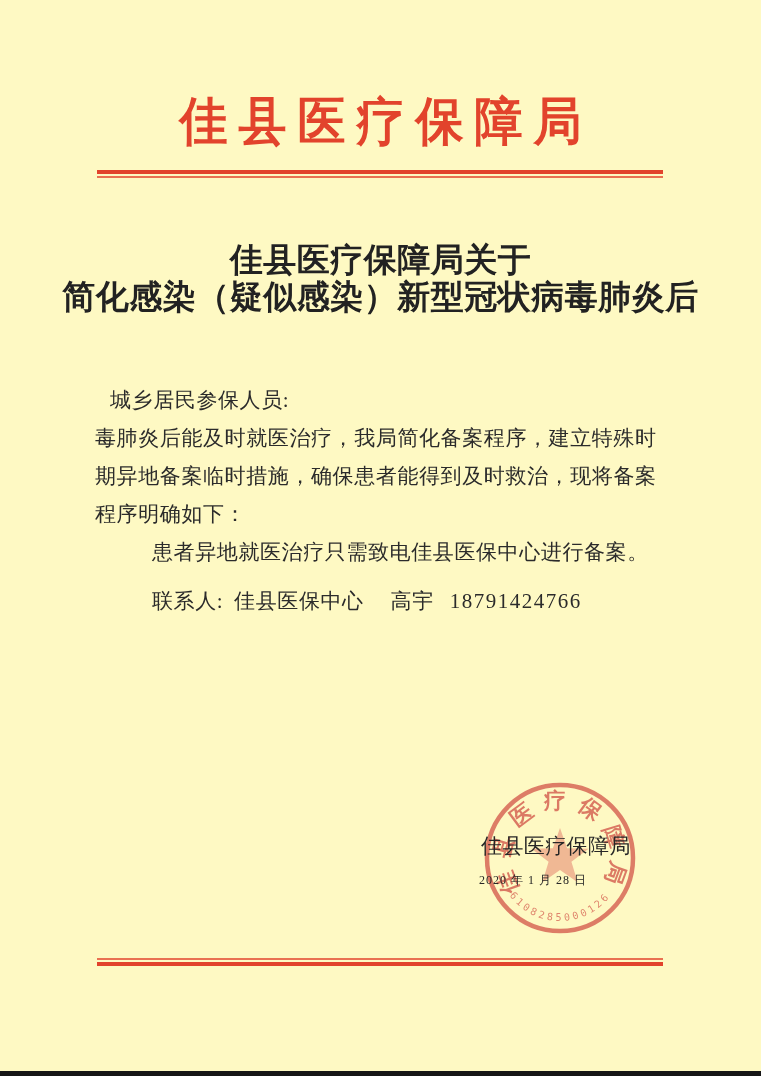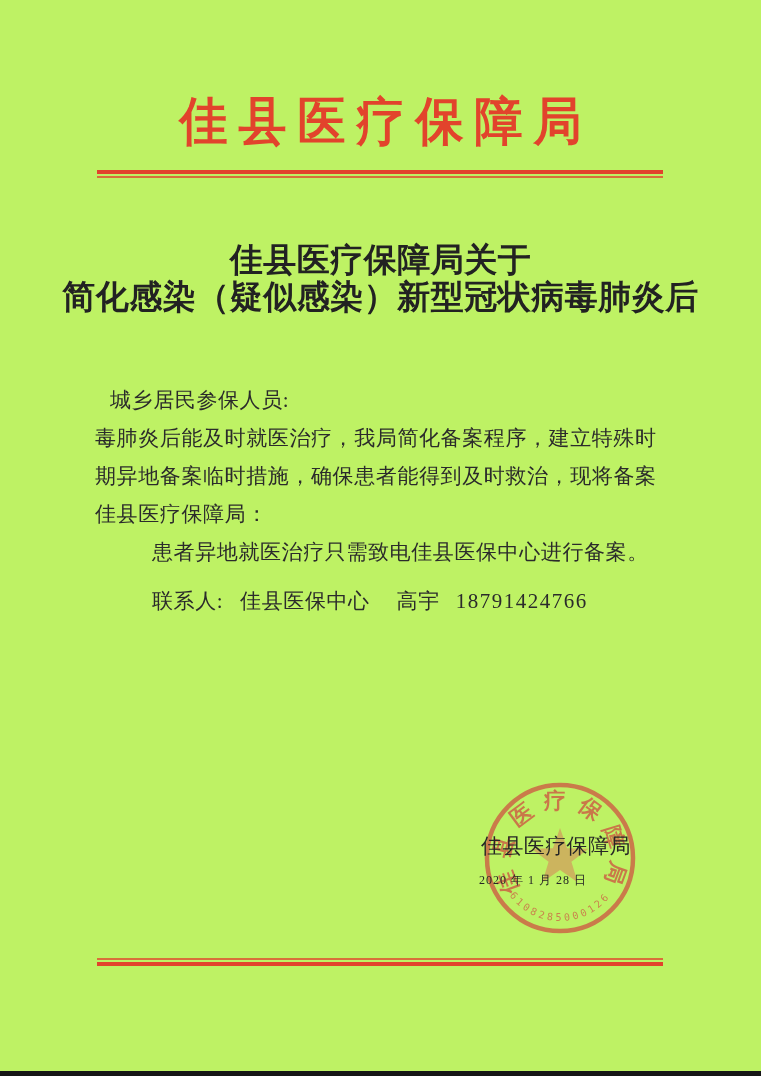--- a/index.html
+++ b/index.html
@@ -1,21 +1,21 @@
 <!DOCTYPE html>
 <html style="--header-red: #e2432c; --seal-red: #cf4a40; --text-black: #2b2b2b;"><head>
 <meta charset="utf-8">
 <style>
   * { margin: 0; padding: 0; box-sizing: border-box; }
   html, body { background: #ffffff; }
   .page {
     position: relative;
     width: 761px;
     height: 1076px;
-    background: #bef264;
+    background: #fef9c3;
     overflow: hidden;
     font-family: "Liberation Serif", "DejaVu Serif", serif;
   }
 
   
   .letterhead {
     position: absolute;
     top: 90px; left: 0; width: 100%;
     text-align: center;
     color: var(--header-red, #e2432c);
@@ -52,21 +52,21 @@
     position: absolute;
     top: 381px; left: 95px; width: 575px;
     color: var(--text-black, #2b2b2b);
     font-size: 21px;
     line-height: 38px;
     letter-spacing: 0.6px;
   }
   .salutation { padding-left: 15px; }
   .indent { padding-left: 57px; }
   .contact-line { margin-top: 11px; padding-left: 57px; }
-  .contact-line .org { margin-left: 11px; }
+  .contact-line .org { margin-left: 5px; }
   .contact-line .person { margin-left: 21px; }
   .contact-line .phone { margin-left: 10px; letter-spacing: 1.5px; }
 
   
   .signature-org {
     position: absolute; left: 481px; top: 832px;
     color: #262626; font-size: 21px; letter-spacing: 0.4px;
   }
   .signature-date {
     position: absolute; left: 479px; top: 872px;
@@ -117,21 +117,21 @@
 
   <div class="doc-title">
     <div>佳县医疗保障局关于</div>
     <div>简化感染（疑似感染）新型冠状病毒肺炎后</div>
   </div>
 
   <div class="doc-body">
     <div class="salutation">城乡居民参保人员:</div>
     <div>毒肺炎后能及时就医治疗，我局简化备案程序，建立特殊时</div>
     <div>期异地备案临时措施，确保患者能得到及时救治，现将备案</div>
-    <div>佳县医疗保障局：</div>
+    <div>程序明确如下：</div>
     <div class="indent">患者异地就医治疗只需致电佳县医保中心进行备案。</div>
     <div class="contact-line">
       <span>联系人:</span>
       <span class="org">佳县医保中心</span>
       <span class="person">高宇</span>
       <span class="phone">18791424766</span>
     </div>
   </div>
 
   <svg class="seal" viewBox="0 0 160 160" aria-hidden="true">

